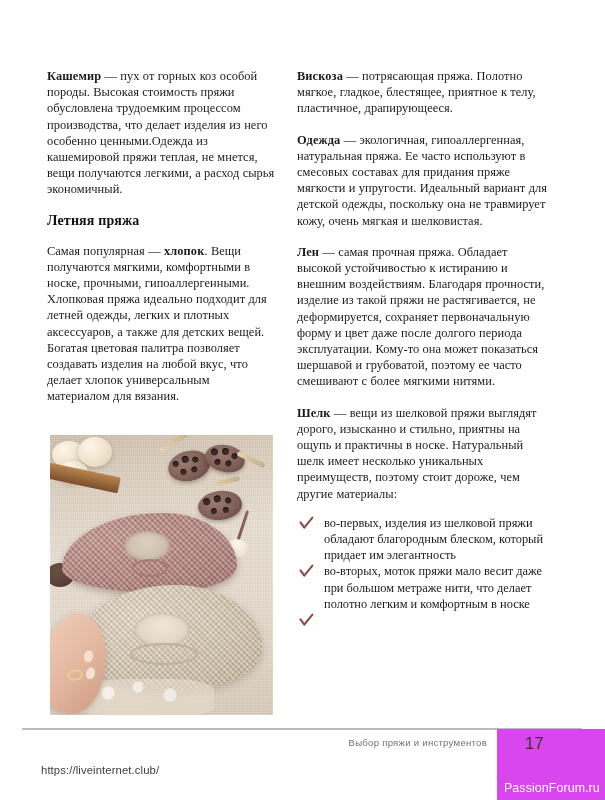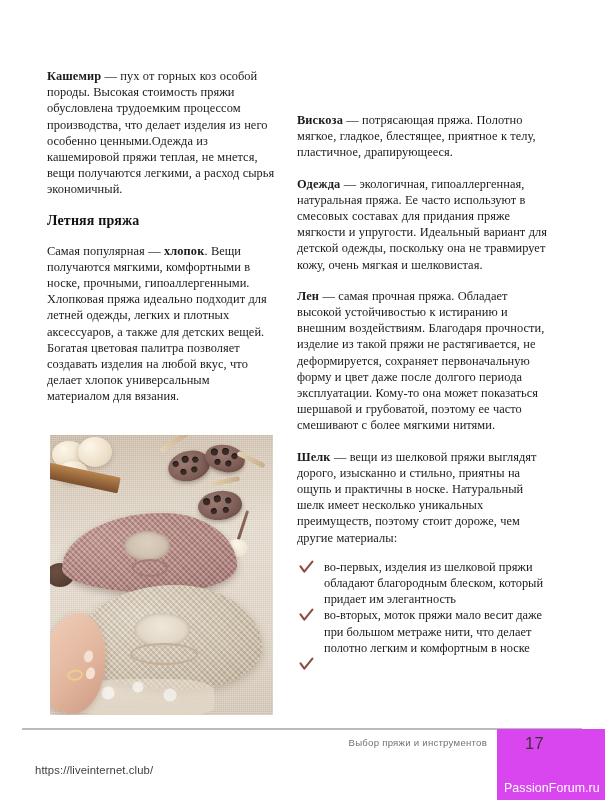--- a/index.html
+++ b/index.html
@@ -29,21 +29,21 @@
     left: 0;
     width: 605px;
     height: 665px;
   }
 
   .col {
     position: absolute;
     top: 16px;
   }
   .col-left  { left: 47px;  width: 228px; }
-  .col-right { left: 297px; width: 250px; margin-top: 44px; }
+  .col-right { left: 297px; width: 250px; }
 
   p.para {
     margin: 0 0 15px 0;
     font-size: 12.4px;
     line-height: 16.2px;
     color: #1b1b1b;
     text-align: left;
     letter-spacing: 0.05px;
     word-spacing: 0.2px;
   }
@@ -315,21 +315,21 @@
     left: 7px;
     bottom: 5px;
     font-family: "Liberation Sans", "DejaVu Sans", sans-serif;
     font-size: 12.4px;
     color: #ffffff;
     letter-spacing: 0.1px;
     white-space: nowrap;
   }
   .source-url {
     position: absolute;
-    left: 35px;
+    left: 41px;
     top: 764px;
     font-family: "Liberation Sans", "DejaVu Sans", sans-serif;
     font-size: 11.3px;
     color: #3e3e3e;
     letter-spacing: 0.1px;
     white-space: nowrap;
   }
 </style>
 </head>
 <body>

